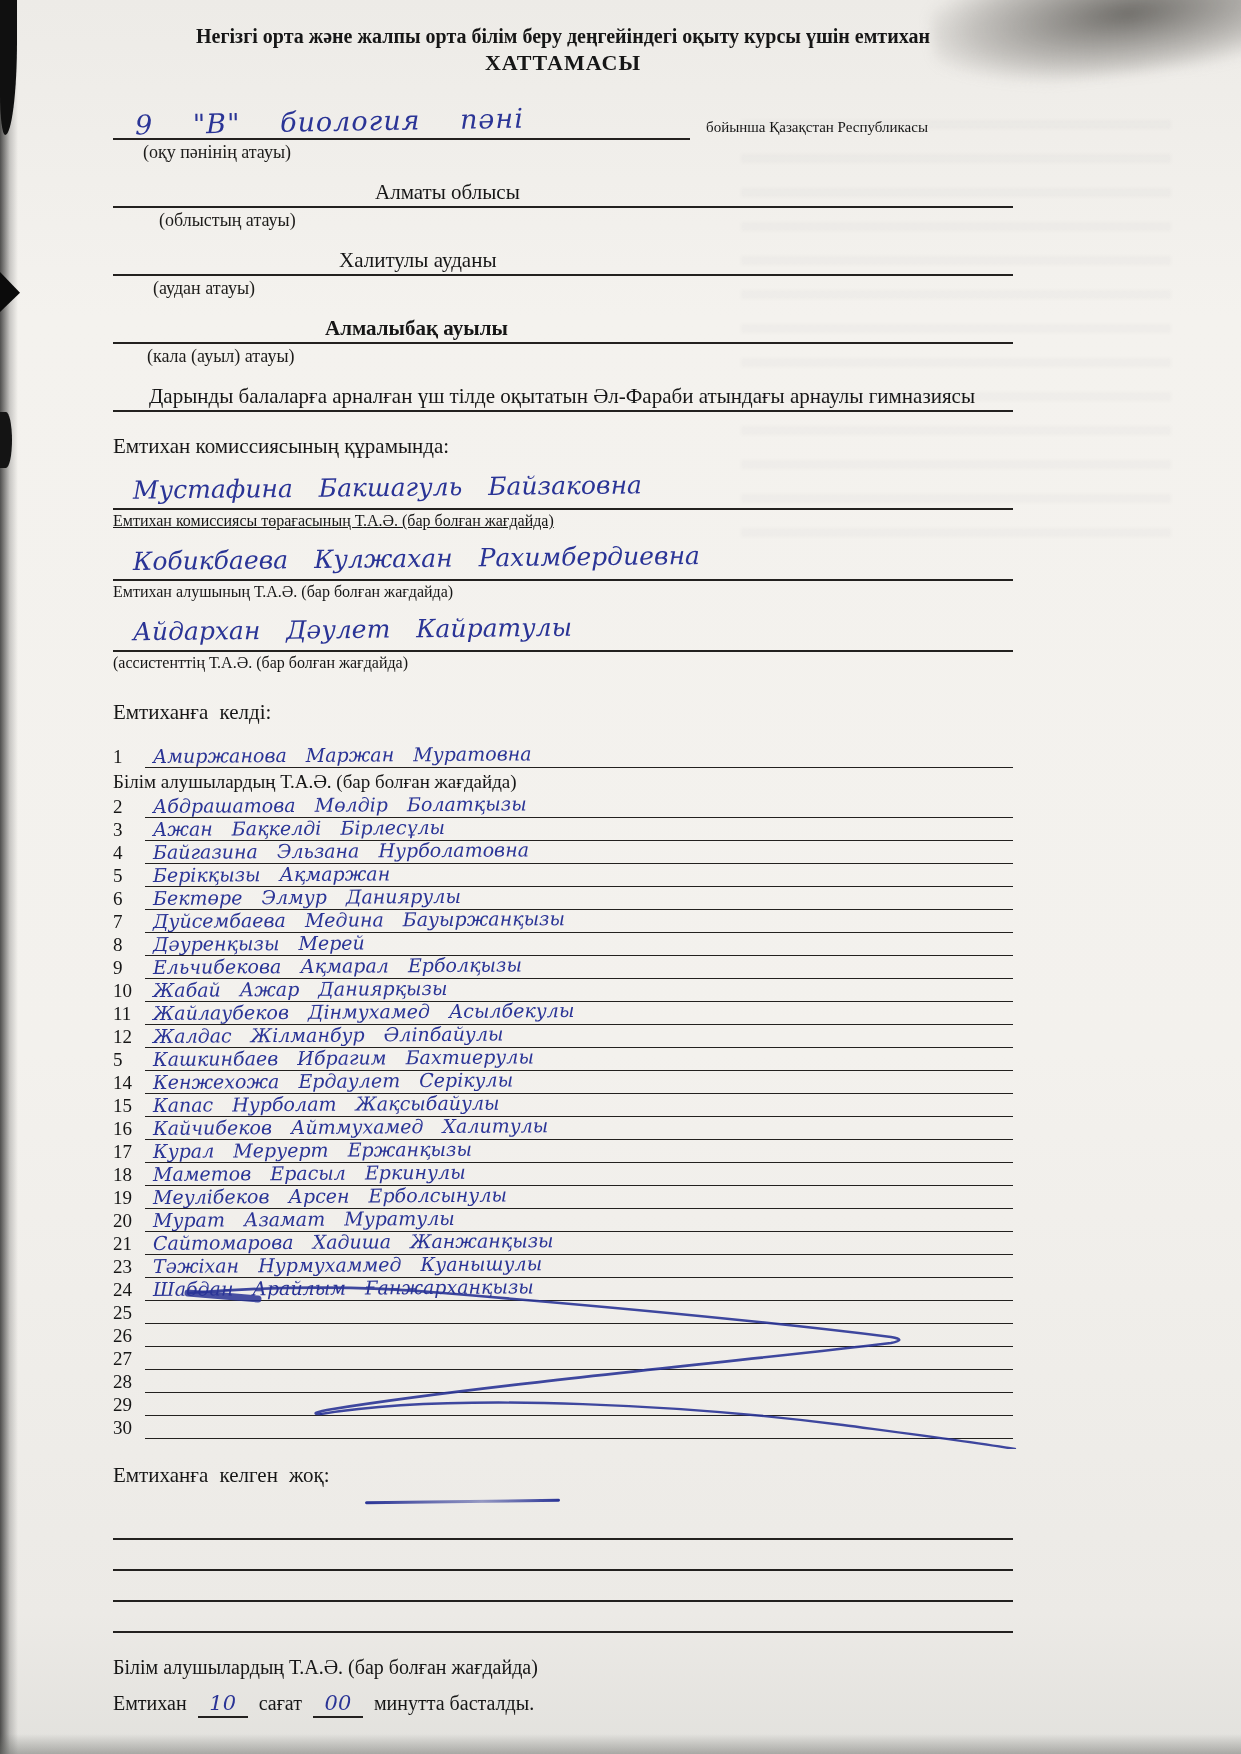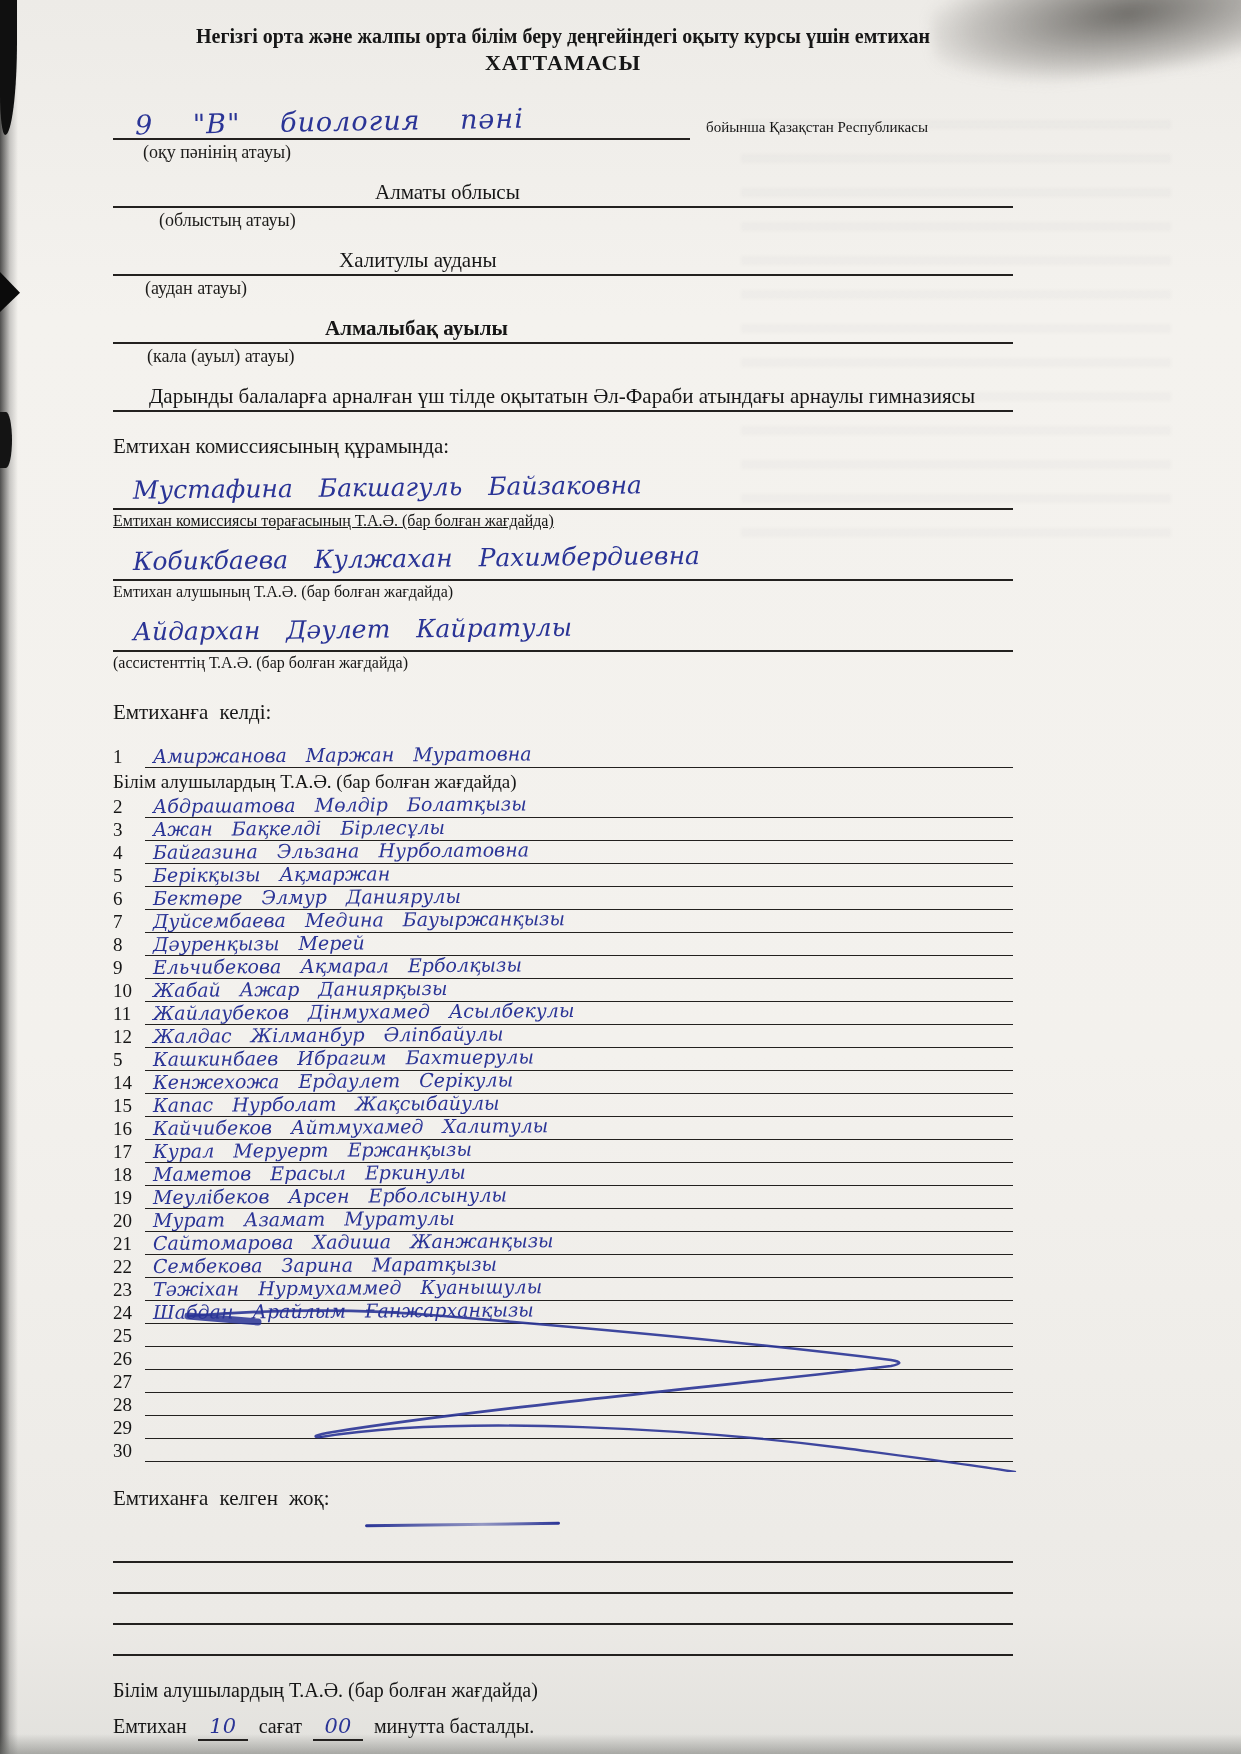--- a/index.html
+++ b/index.html
@@ -31,21 +31,21 @@
   .caption{font-size:18px;line-height:18px;margin-top:3px;color:#1d1c1a;font-family:Liberation Serif, serif;}
 
   .subject-row{display:flex;align-items:flex-end;margin-top:24px;height:40px;}
   .subject-line{width:555px;padding:0 0 1px 22px;}
   .subject-hand{font-size:27px;word-spacing:30px;letter-spacing:1px;display:inline-block;transform:rotate(-1deg);}
   .subject-suffix{font-size:15px;margin-left:16px;line-height:26px;}
 
   .field{margin-top:18px;}
   .field .val{font-size:21px;line-height:27px;display:block;}
   .ind-260{padding-left:262px;} .ind-225{padding-left:226px;} .ind-215{padding-left:212px;font-weight:bold;} .ind-35{padding-left:36px;}
-  .cap-30{margin-left:30px;} .cap-45{margin-left:46px;} .cap-40{margin-left:32px;} .cap-35{margin-left:34px;} 
+  .cap-30{margin-left:30px;} .cap-45{margin-left:46px;} .cap-40{margin-left:40px;} .cap-35{margin-left:34px;} 
 
   .sec-heading{font-size:21px;line-height:25px;margin-top:22px;}
   .member{margin-top:14px;height:35px;padding-left:20px;}
   .member .hand{font-size:25px;word-spacing:18px;display:inline-block;transform:rotate(-0.6deg);}
   .mcap{font-size:16px;line-height:18px;margin-top:2px;}
   .mcap.u{text-decoration:underline;}
 
   .attended-heading{margin-top:28px;word-spacing:6px;}
 
   .slist{margin-top:20px;position:relative;}
@@ -260,26 +260,20 @@
             <span class="hand sname">Мурат Азамат Муратулы</span>
           </span>
         </div>
       <div class="srow">
           <span class="snum">21</span>
           <span class="sline">
             <span class="hand sname">Сайтомарова Хадиша Жанжанқызы</span>
           </span>
         </div>
       <div class="srow">
-          <span class="snum">22</span>
-          <span class="sline">
-            <span class="hand sname">Сембекова Зарина Маратқызы</span>
-          </span>
-        </div>
-      <div class="srow">
           <span class="snum">23</span>
           <span class="sline">
             <span class="hand sname">Тәжіхан Нурмухаммед Куанышулы</span>
           </span>
         </div>
       <div class="srow">
           <span class="snum">24</span>
           <span class="sline">
             <span class="hand sname">Шабдан Арайлым Ғанжарханқызы</span>
           </span>

